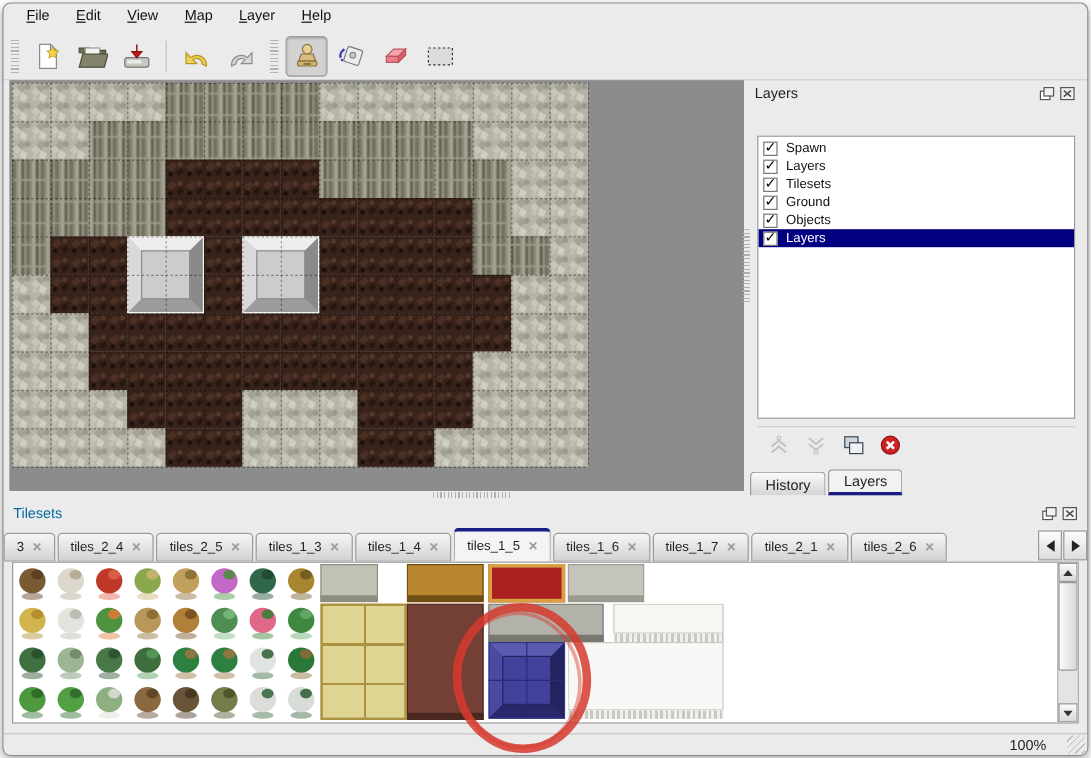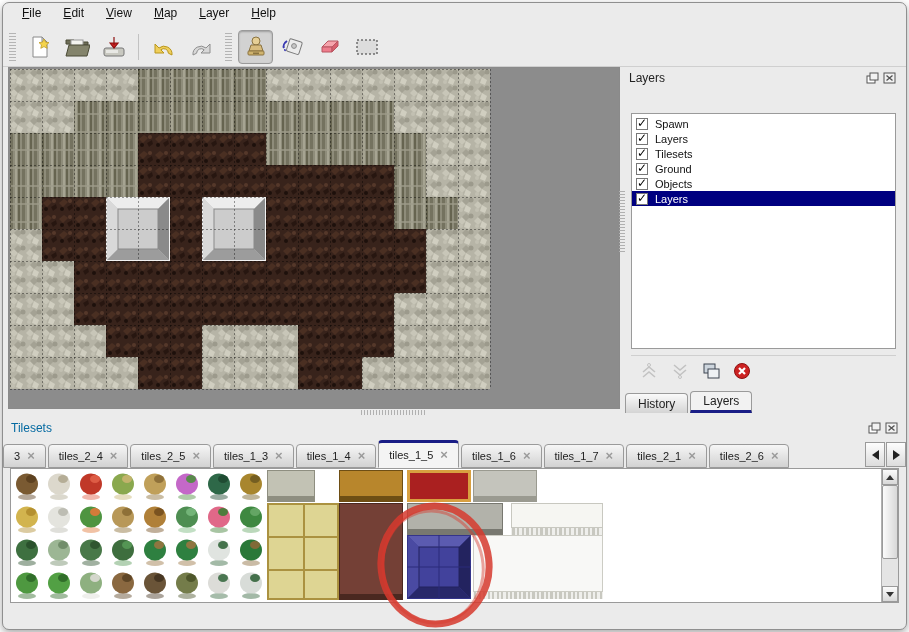--- a/index.html
+++ b/index.html
@@ -768,18 +768,22 @@
         <div class="vsb-thumb"></div>
         <div class="vsb-btn" style="bottom:0;">
           <svg width="8" height="5">
               <path d="M4 5L0 0H8z" fill="#333"></path>
             </svg>
         </div>
       </div>
     </div>
   </div>
 
+  <div class="statusbar">
+    <span class="sb-zoom">100%</span>
+    <div class="sb-grip"></div>
+  </div>
 
   <svg class="annotation" style="left:366px;top:498px;" width="132" height="132" id="anno-svg">
       <ellipse cx="66" cy="64" rx="54" ry="59" fill="none" stroke="#d63a2e" stroke-width="7" opacity="0.85" transform="rotate(-7 66 64)"></ellipse>
       <ellipse cx="64" cy="66" rx="50" ry="56" fill="none" stroke="#d63a2e" stroke-width="3" opacity="0.45" transform="rotate(-10 64 66)"></ellipse>
     </svg>
 </div>
 
 </body></html>

